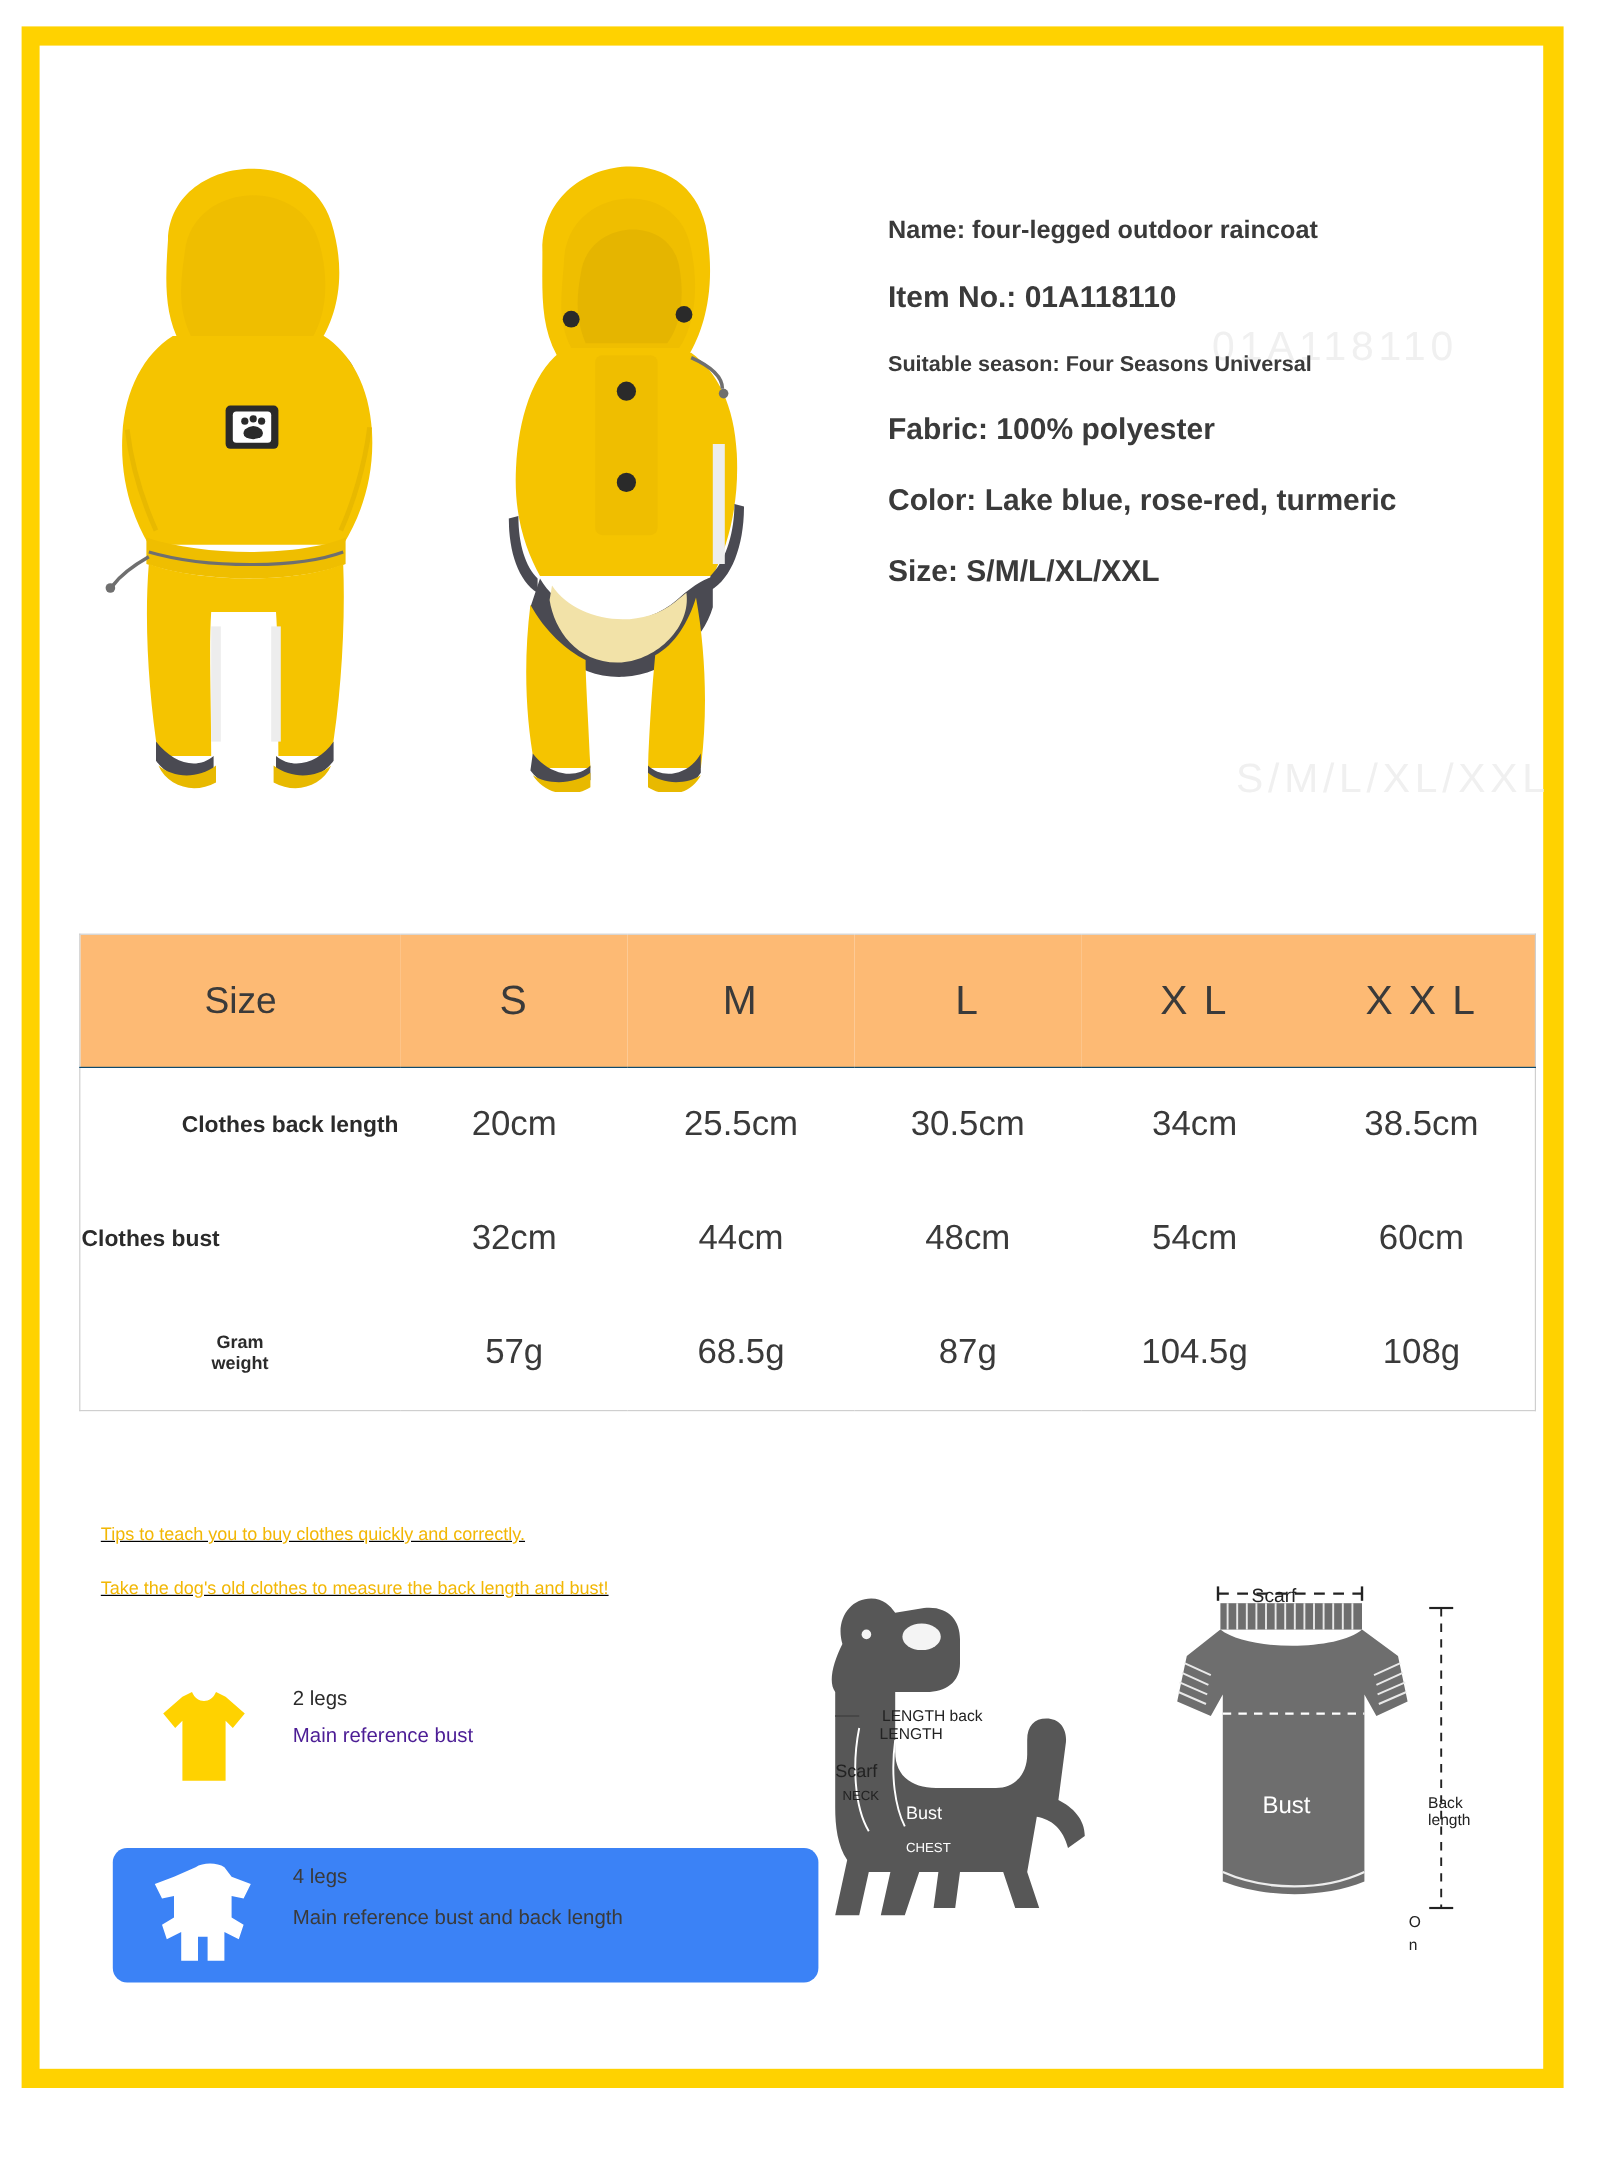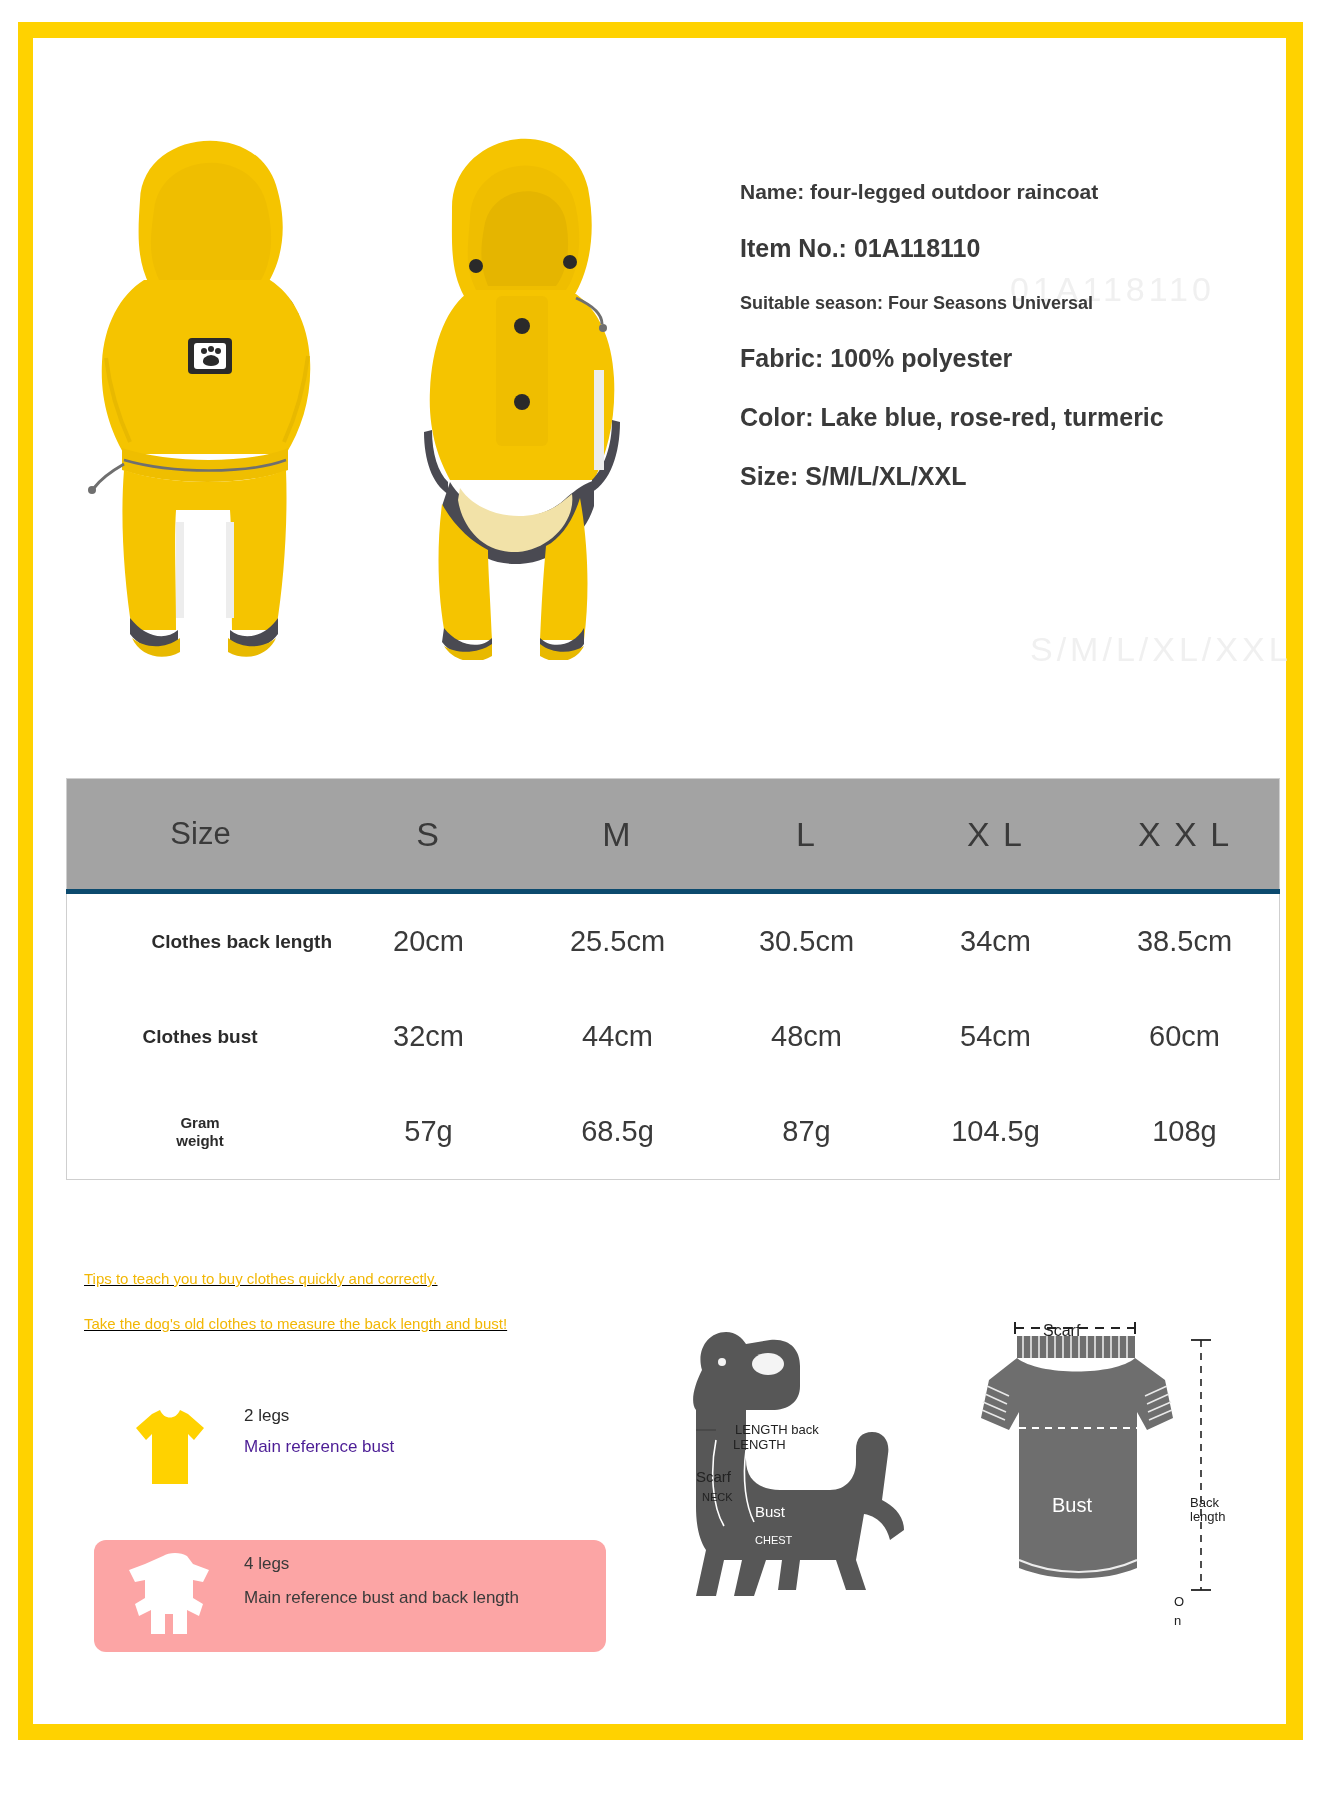--- a/index.html
+++ b/index.html
@@ -96,22 +96,22 @@
     border: 1px solid #cfcfcf;
     border-collapse: collapse;
     table-layout: fixed;
   }
   .size-table td {
     border: none;
     text-align: center;
     color: #3a3a3a;
   }
   .size-table thead td {
-    background: #a3a3a3;
-    border-bottom: 5px solid #0c4a6e;
+    background: #fdba74;
+    border-bottom: 1px solid #0c4a6e;
     height: 108px;
     font-size: 34px;
     letter-spacing: 2px;
   }
   .size-table thead td.hdr-label {
     font-size: 31px;
     letter-spacing: 0;
   }
   .size-table tbody td {
     height: 93px;
@@ -150,23 +150,23 @@
     position: absolute;
     left: 94px;
     top: 1392px;
     width: 560px;
   }
   .legs-row {
     position: relative;
     height: 112px;
   }
   .legs-row.highlight {
-    background: #fca5a5;
+    background: #3b82f6;
     border-radius: 12px;
-    width: 512px;
+    width: 588px;
   }
   .legs-icon {
     position: absolute;
     left: 30px;
     top: 10px;
     width: 92px;
     height: 92px;
   }
   .legs-label {
     position: absolute;
@@ -320,21 +320,21 @@
     <tbody>
       <tr>
         <td class="row-label">Clothes back length</td>
         <td>20cm</td>
         <td>25.5cm</td>
         <td>30.5cm</td>
         <td>34cm</td>
         <td>38.5cm</td>
       </tr>
       <tr>
-        <td class="row-label" style="text-align:center;">Clothes bust</td>
+        <td class="row-label" style="text-align:left;">Clothes bust</td>
         <td>32cm</td>
         <td>44cm</td>
         <td>48cm</td>
         <td>54cm</td>
         <td>60cm</td>
       </tr>
       <tr>
         <td class="row-label small">
           <span>Gram</span><br>
           <span>weight</span>

